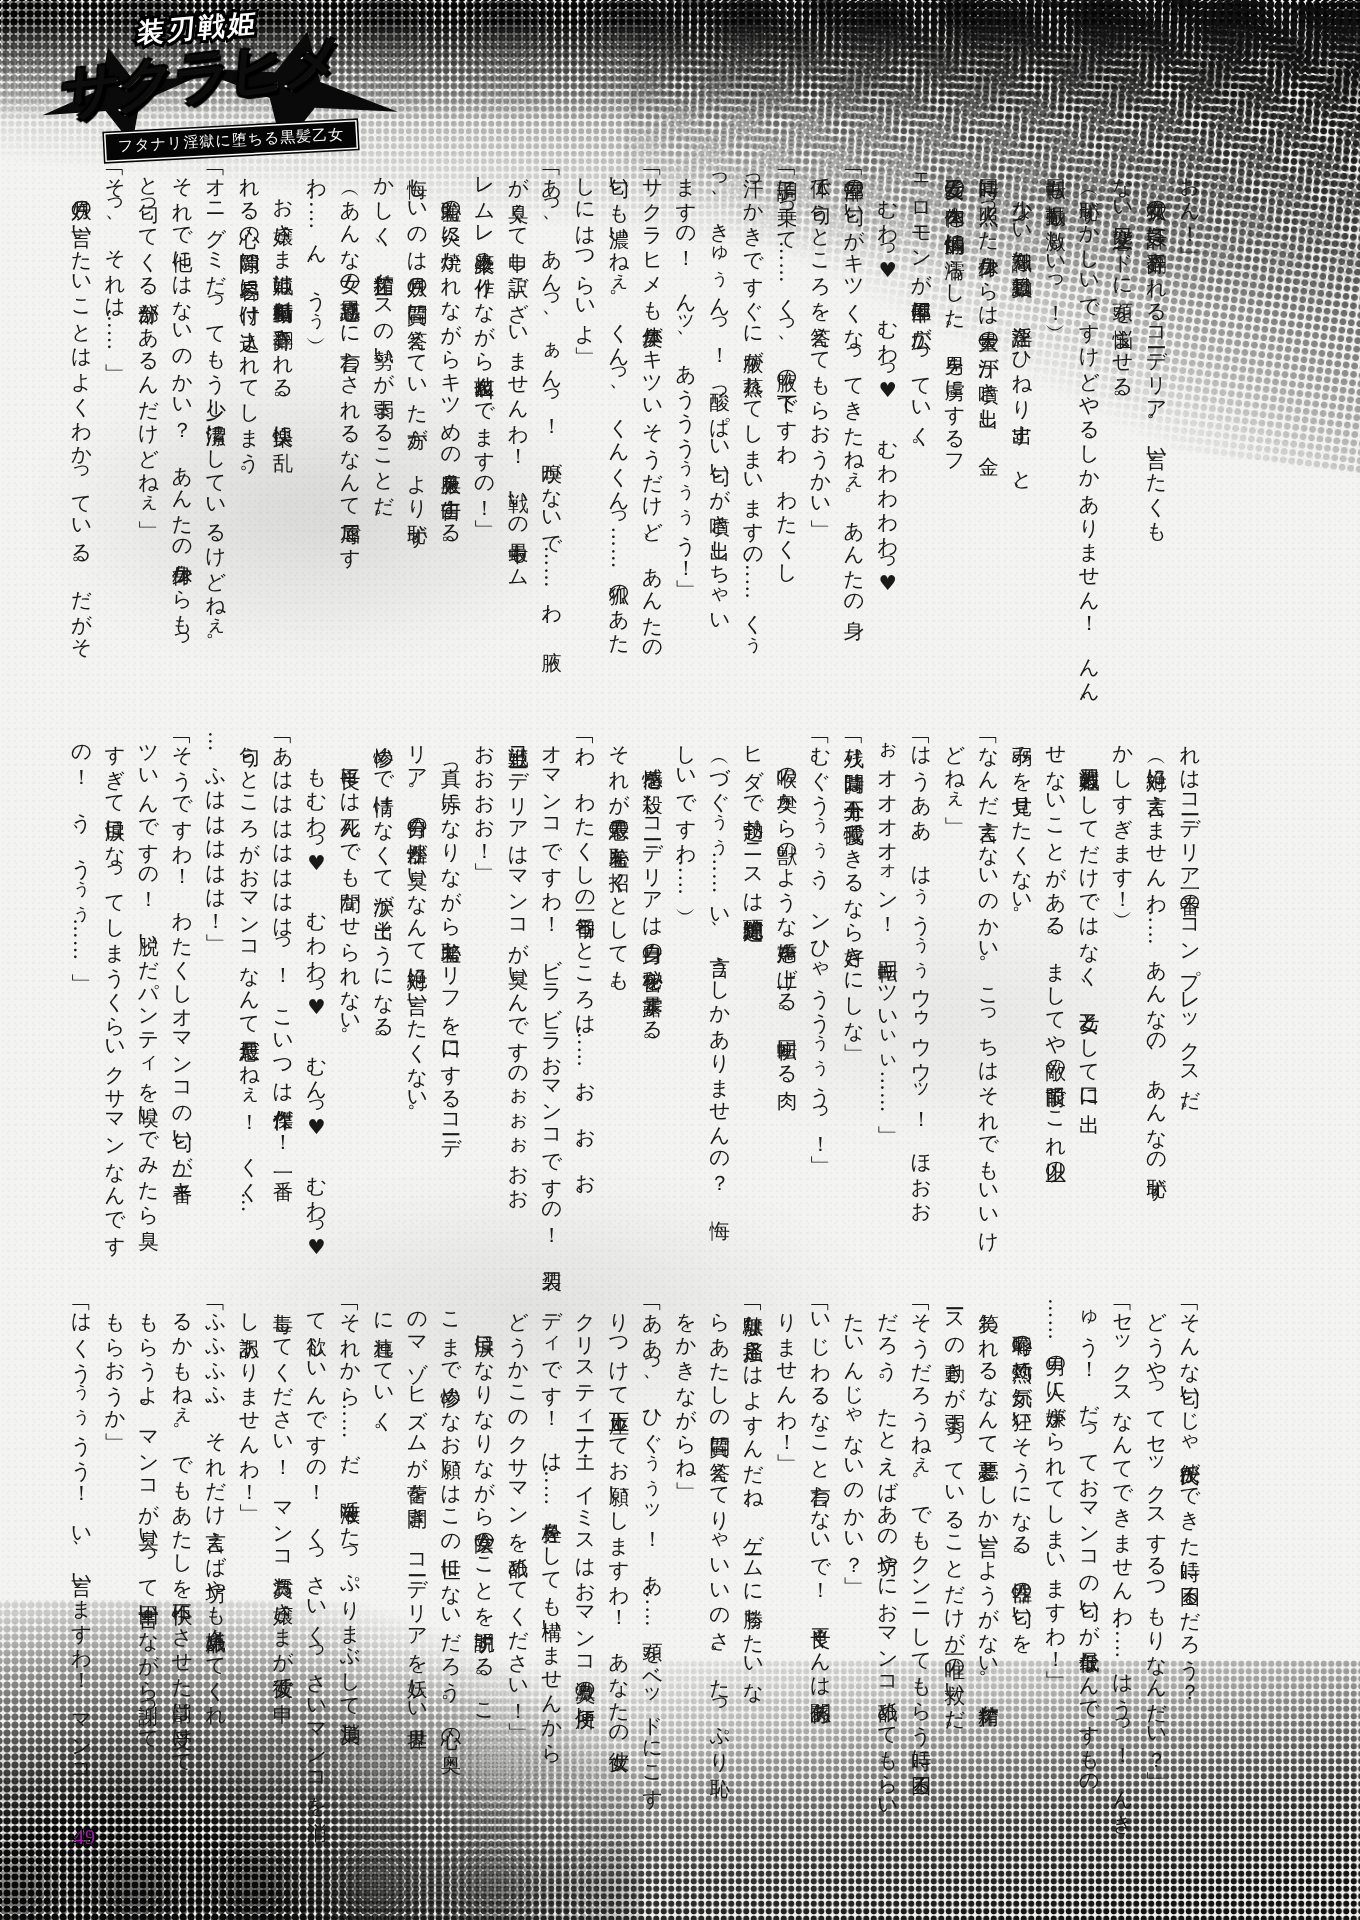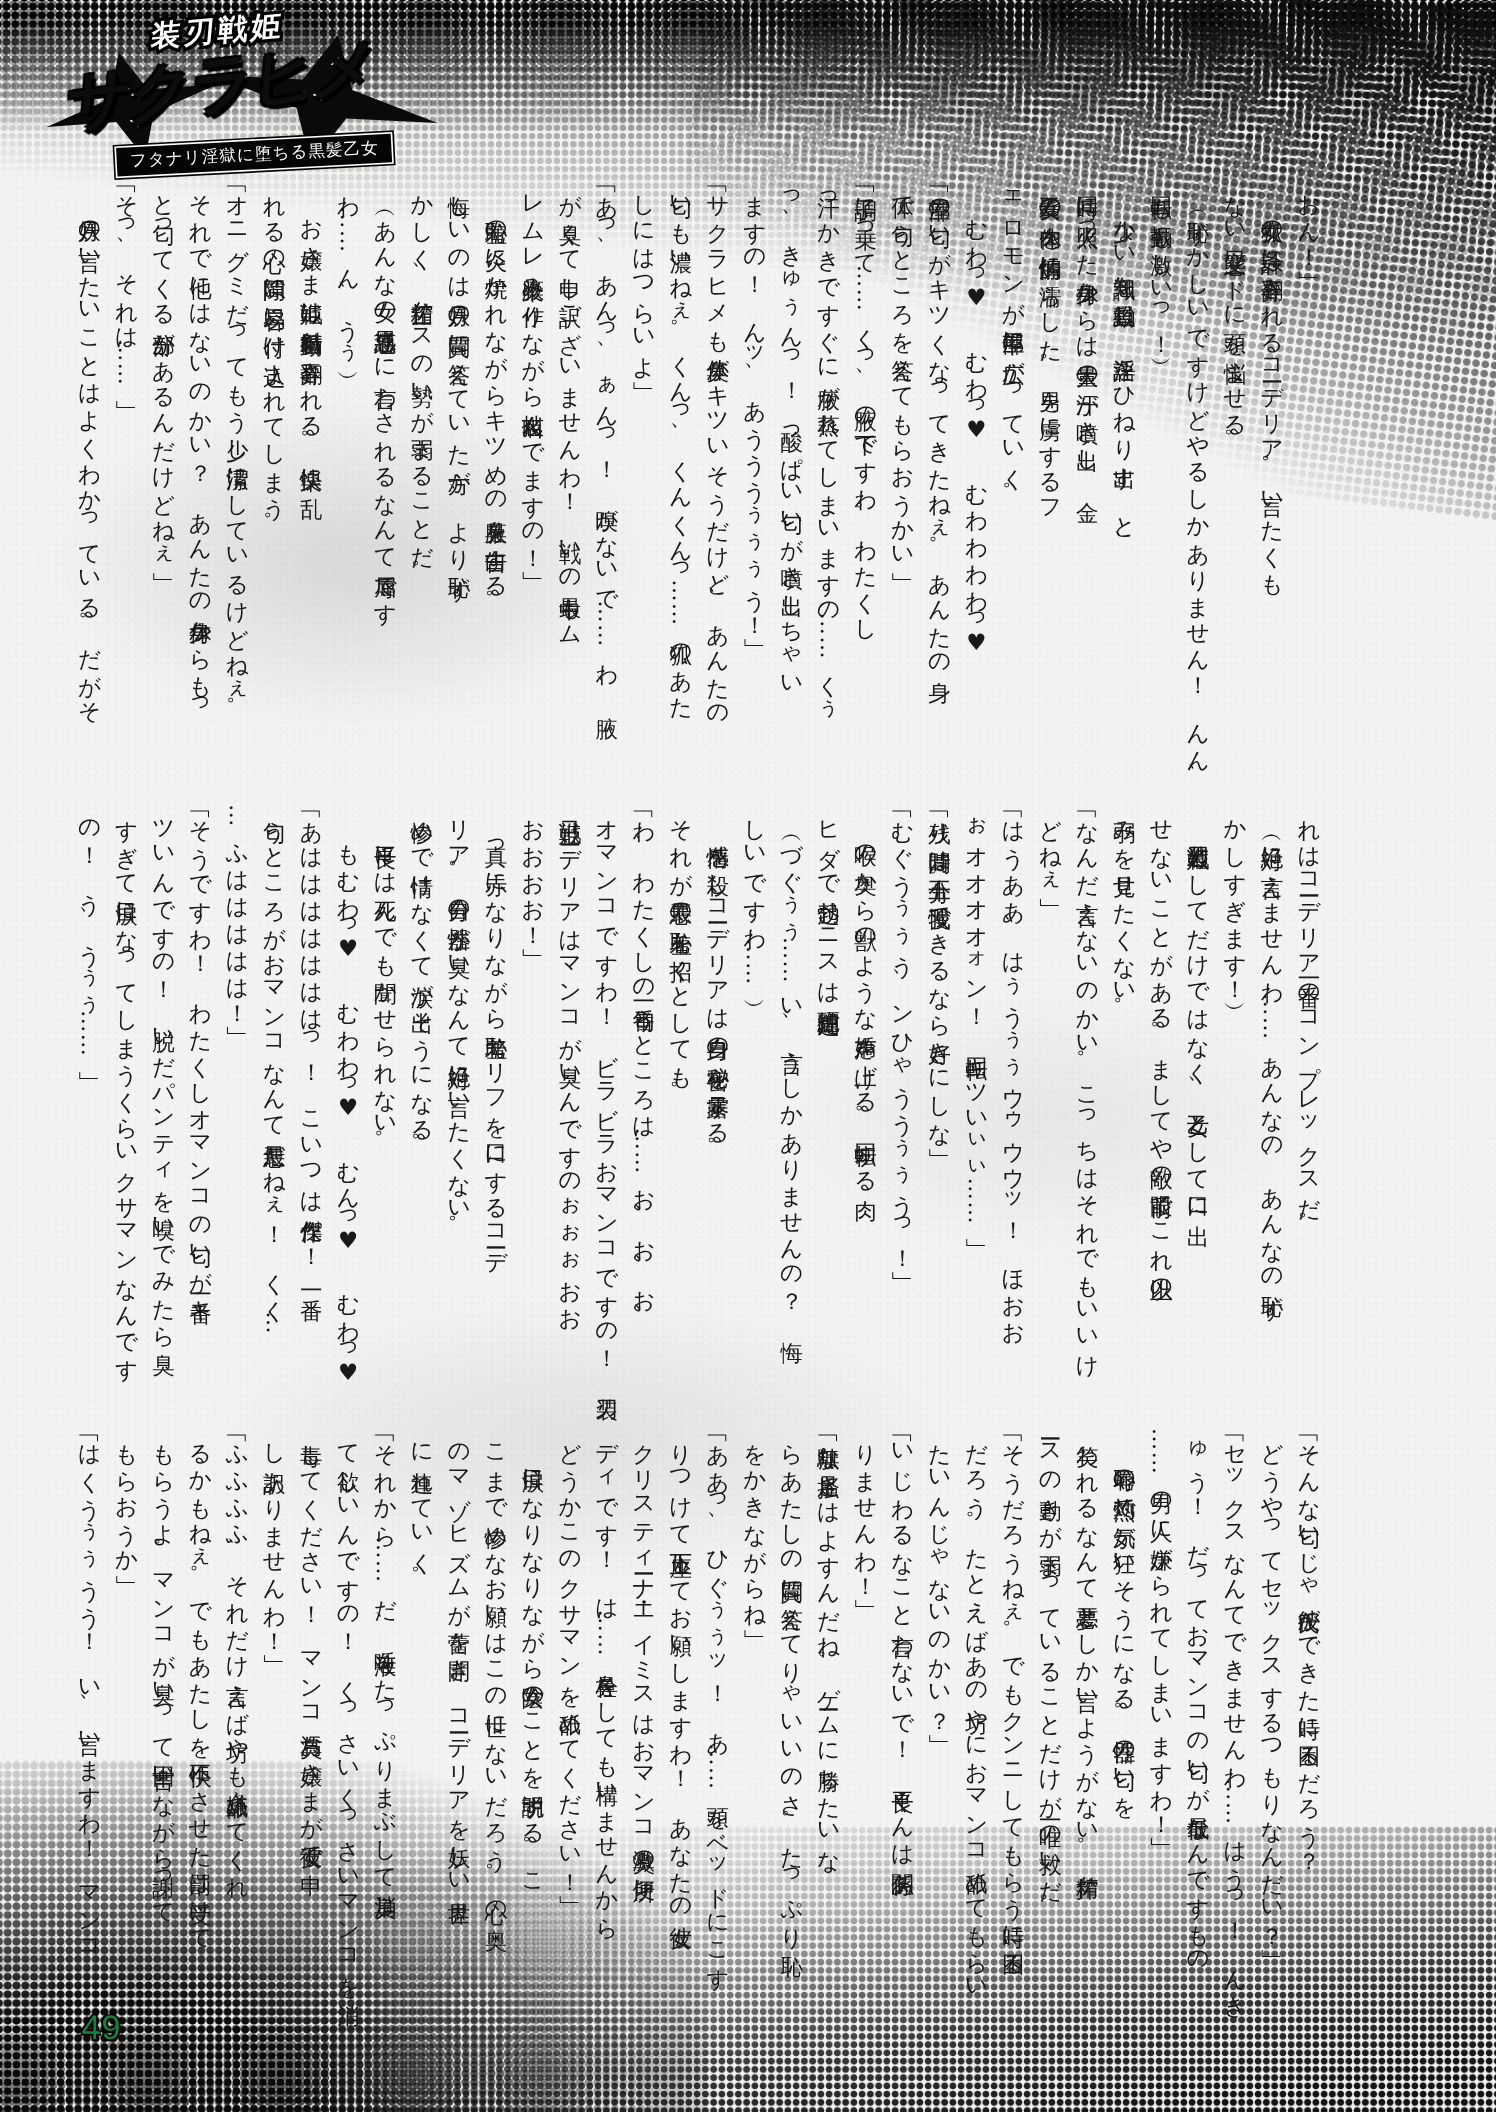--- a/index.html
+++ b/index.html
@@ -100,23 +100,23 @@
     font-size:20.5px;line-height:33.6px;letter-spacing:1px;
     color:#191919;z-index:3;
   }
   .band-top{top:163px;}
   .band-middle{top:731px;}
   .band-bottom{top:1298px;}
   .tcol{margin:0;padding:0;}
 
   .page-num{
     position:absolute;left:74px;top:1826px;z-index:4;
-    font-size:31px;color:#15803d;letter-spacing:1px;
+    font-size:20px;color:#a21caf;letter-spacing:1px;
     text-shadow:0 0 5px #000,1.5px 1.5px 0 #000,-1.5px -1.5px 0 #000,1.5px -1.5px 0 #000,-1.5px 1.5px 0 #000;
-    font-family:Liberation Sans, sans-serif;
+    font-family:Liberation Serif, serif;
   }
 </style>
 </head>
 <body>
 
 <div class="paper-texture"></div>
 <div class="cloud c1"></div>
 <div class="cloud c2"></div>
 <div class="cloud c3"></div>
 

